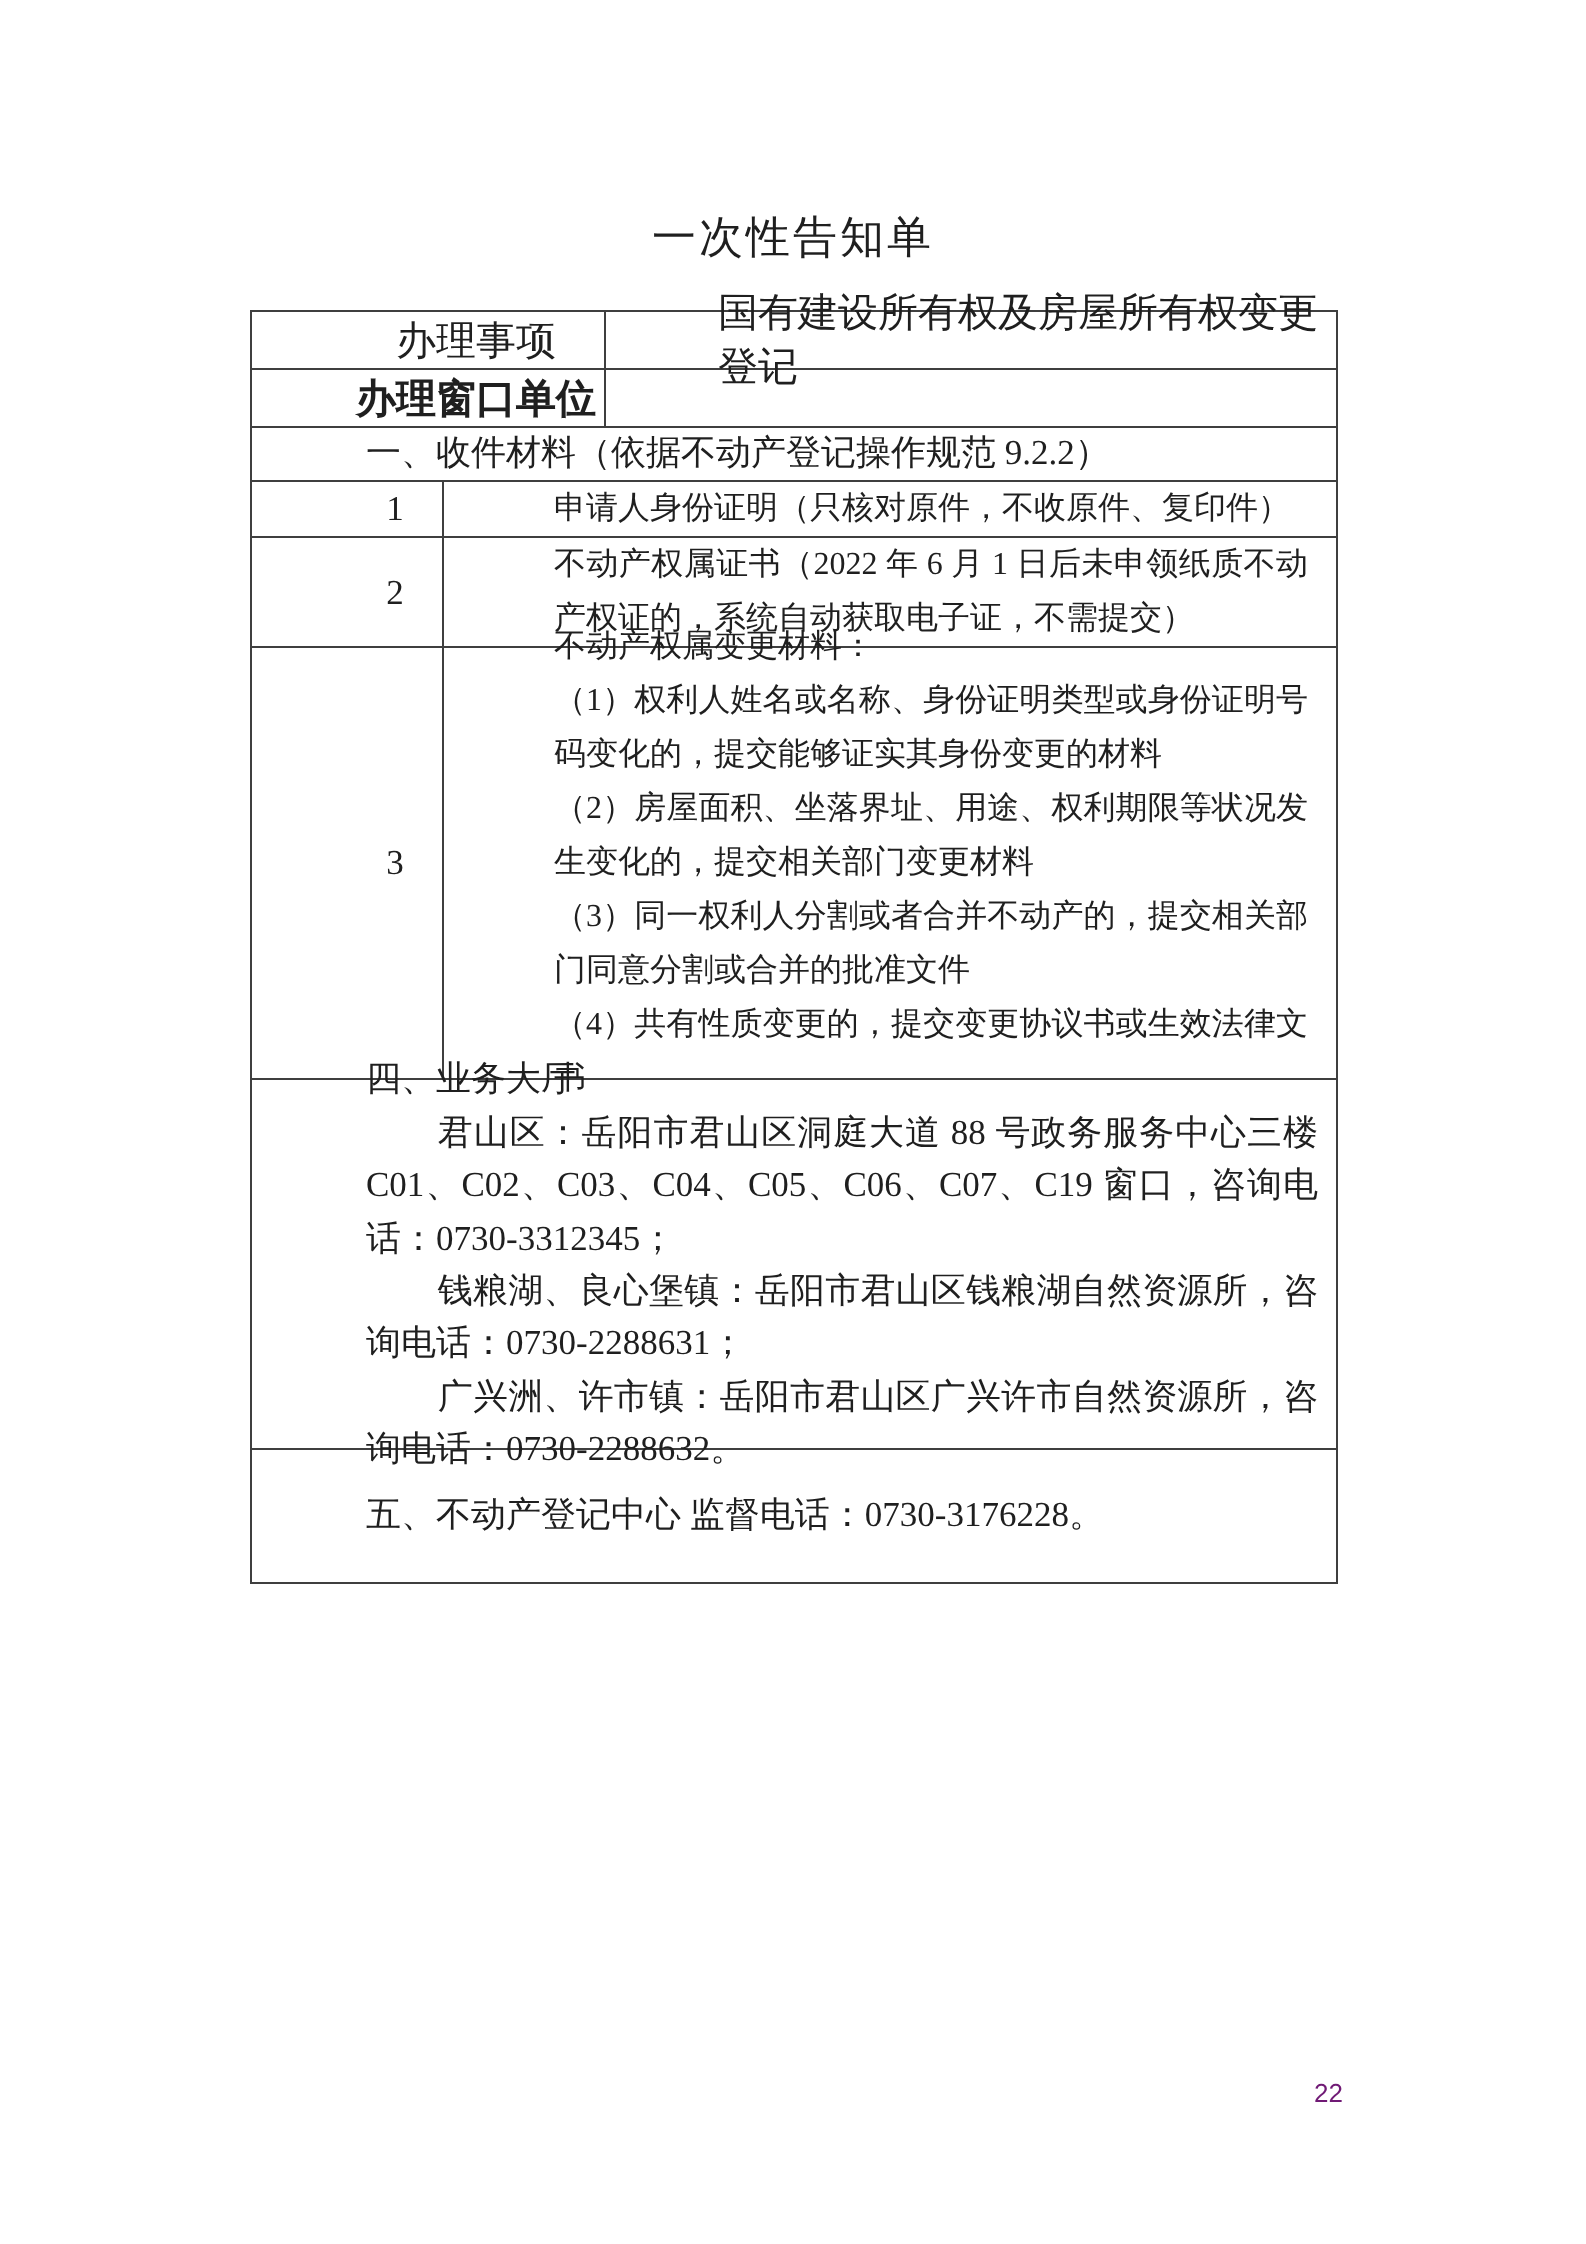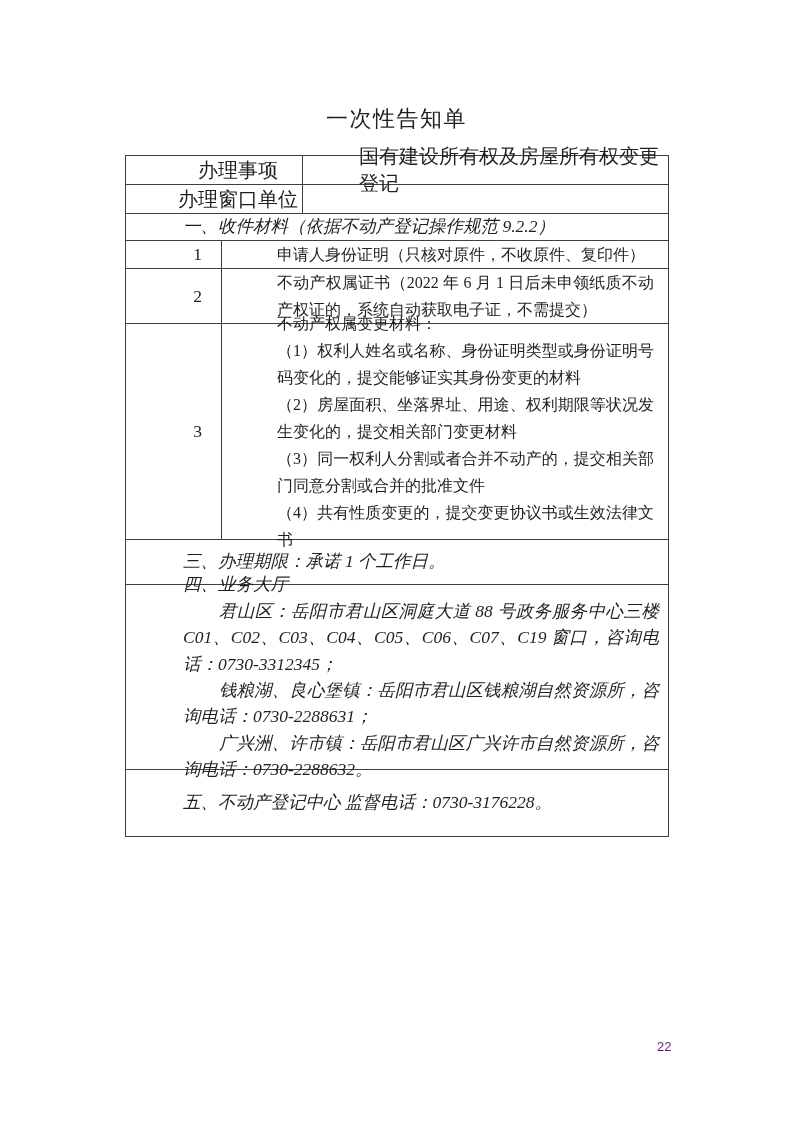--- a/index.html
+++ b/index.html
@@ -27,21 +27,21 @@
   .tbl {
     position: absolute;
     left: 125px;
     top: 155px;
     width: 544px;
     border: 1px solid #3f3f3f;
   }
   .row { display: flex; width: 100%; }
   .row + .row { border-top: 1px solid #3f3f3f; }
   .r1 { height: 28px; }
-  .r2 { height: 29px; }
+  .r2 { height: 29px; font-weight: bold; }
   .r3 { height: 27px; }
   .r4 { height: 28px; }
   .r5 { height: 55px; }
   .r6 { height: 216px; }
   .r7 { height: 83px; }
   .r8 { height: 45px; }
   .r9 { height: 185px; }
   .r10 { height: 67px; }
   .cell { display: flex; align-items: center; padding: 0 8px; margin-left: 48px; }
   .lbl {
@@ -53,21 +53,21 @@
     padding: 0 2px;
   }
   .val { flex: 1; justify-content: center; font-size: 20px; }
   .no {
     width: 48px;
     justify-content: center;
     border-right: 1px solid #3f3f3f;
     font-size: 17.5px;
   }
   .content { flex: 1; font-size: 16px; padding: 0 14px 0 7px; }
-  .full { flex: 1; font-size: 17.5px; padding: 0 9px 0 9px; font-style: italic; }
+  .full { flex: 1; font-size: 17.5px; padding: 0 9px 0 9px; }
   .txt { width: 100%; text-align: justify; line-height: 27.4px; }
   .r3 .txt, .r4 .txt { text-align: left; }
   .r6 .txt { line-height: 27.1px; }
   .r9 .txt { line-height: 26.4px; }
   .indent { text-indent: 2.05em; }
   .page-number {
     position: absolute;
     left: 657px;
     top: 1039px;
     font-size: 13px;
@@ -120,25 +120,20 @@
           <p>不动产权属变更材料：</p>
           <p>（1）权利人姓名或名称、身份证明类型或身份证明号码变化的，提交能够证实其身份变更的材料</p>
           <p>（2）房屋面积、坐落界址、用途、权利期限等状况发生变化的，提交相关部门变更材料</p>
           <p>（3）同一权利人分割或者合并不动产的，提交相关部门同意分割或合并的批准文件</p>
           <p>（4）共有性质变更的，提交变更协议书或生效法律文书</p>
         </div>
       </div>
     </div>
 
 
-    <div class="row r8">
-      <div class="cell full">
-        <div class="txt">三、办理期限：承诺 1 个工作日。</div>
-      </div>
-    </div>
 
     <div class="row r9">
       <div class="cell full">
         <div class="txt">
           <p>四、业务大厅</p>
           <p class="indent">君山区：岳阳市君山区洞庭大道 88 号政务服务中心三楼 C01、C02、C03、C04、C05、C06、C07、C19 窗口，咨询电话：0730-3312345；</p>
           <p class="indent">钱粮湖、良心堡镇：岳阳市君山区钱粮湖自然资源所，咨询电话：0730-2288631；</p>
           <p class="indent">广兴洲、许市镇：岳阳市君山区广兴许市自然资源所，咨询电话：0730-2288632。</p>
         </div>
       </div>

